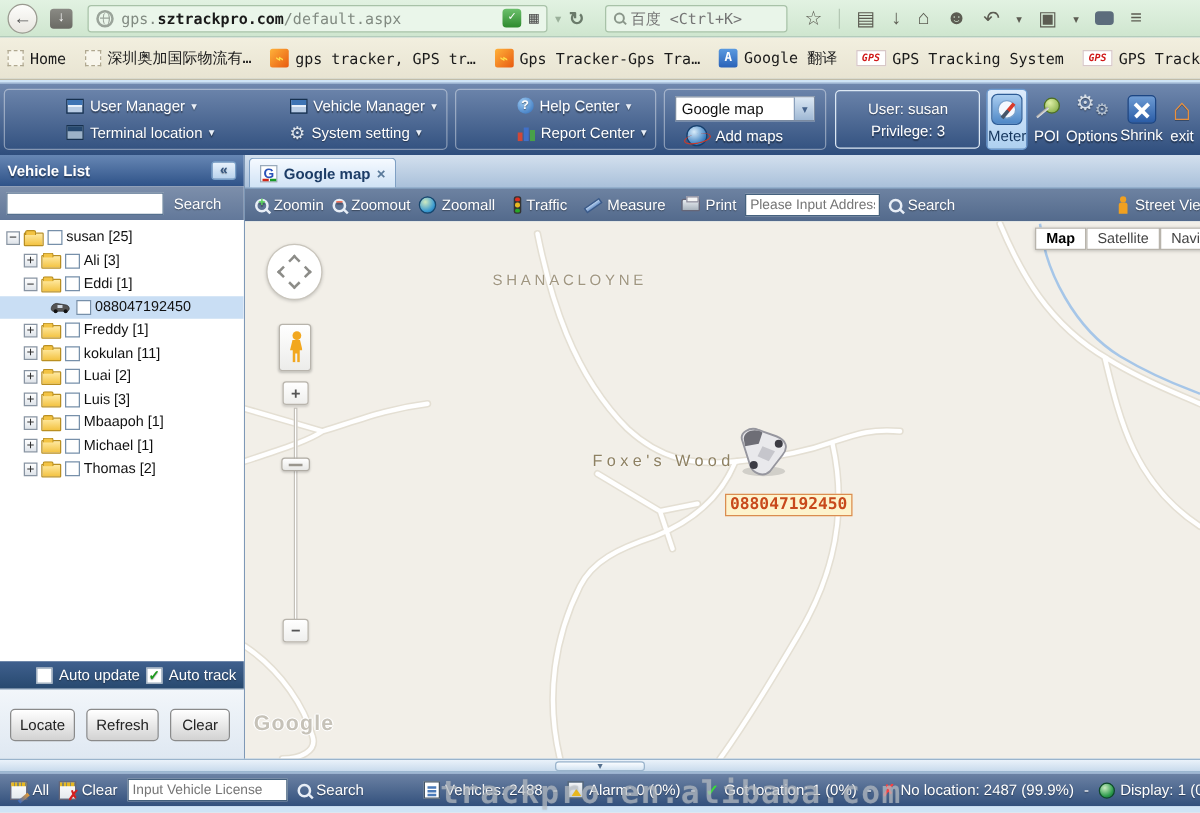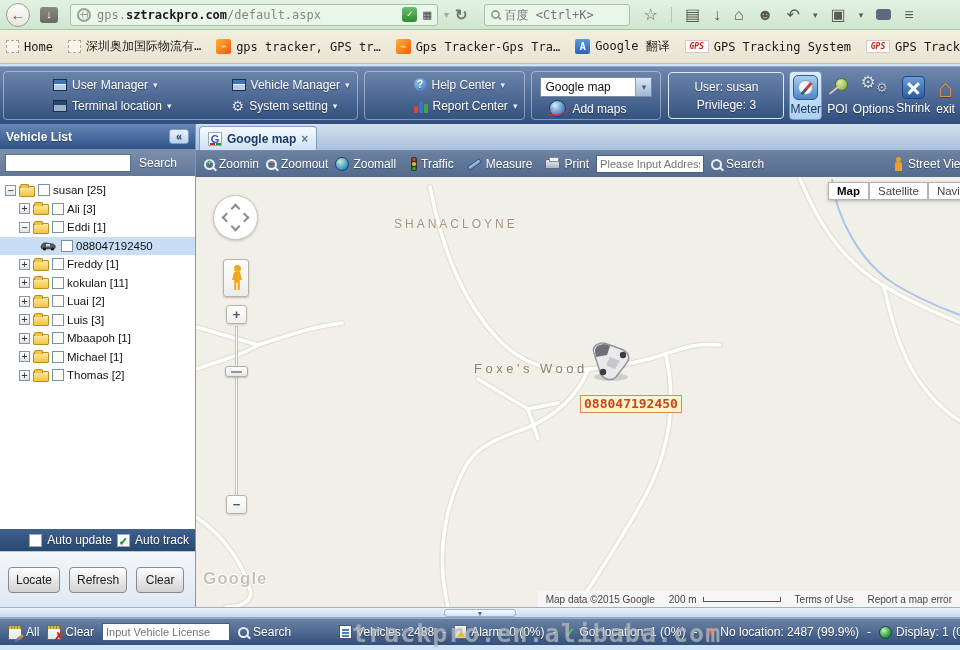--- a/index.html
+++ b/index.html
@@ -532,29 +532,20 @@
     <svg style="position:absolute; left:388px; top:160px;" width="54" height="46" viewBox="0 0 54 46">
       <ellipse cx="27" cy="40" rx="17" ry="4" fill="rgba(60,60,60,.18)"></ellipse>
       <path d="M10 16 C7 9 16 4 23 7 L37 12 C45 15 47 21 42 27 L32 40 C27 45 18 42 16 35 Z" fill="#e9e9ec" stroke="#96969e" stroke-width="1.5"></path>
       <path d="M11 14 C11 8 20 5 26 9 L23 18 L12 20 Z" fill="#6e6e76"></path>
       <circle cx="39" cy="18" r="3.2" fill="#3c3c44"></circle>
       <circle cx="19" cy="35" r="3.2" fill="#3c3c44"></circle>
       <path d="M26 20 L36 24 L31 32 L22 28 Z" fill="#c6c6cc"></path>
     </svg>
     <div class="marker-label" style="left:384px; top:218px;">088047192450</div>
     <div class="glogo">Google</div>
-    <div class="attribution">
-      <span>Map data ©2015 Google</span>
-      <span class="sb-item">
-          <span>200 m</span>
-          <span class="scalebar"></span>
-        </span>
-      <span>Terms of Use</span>
-      <span>Report a map error</span>
-    </div>
   </div>
 </div>
 
 <div id="splitter" class="abs">
   <div class="handle"><span>▼</span></div>
 </div>
 
 <div id="statusbar" class="abs">
   <div class="sb-item">
       <span class="note-icn pencil"></span>

